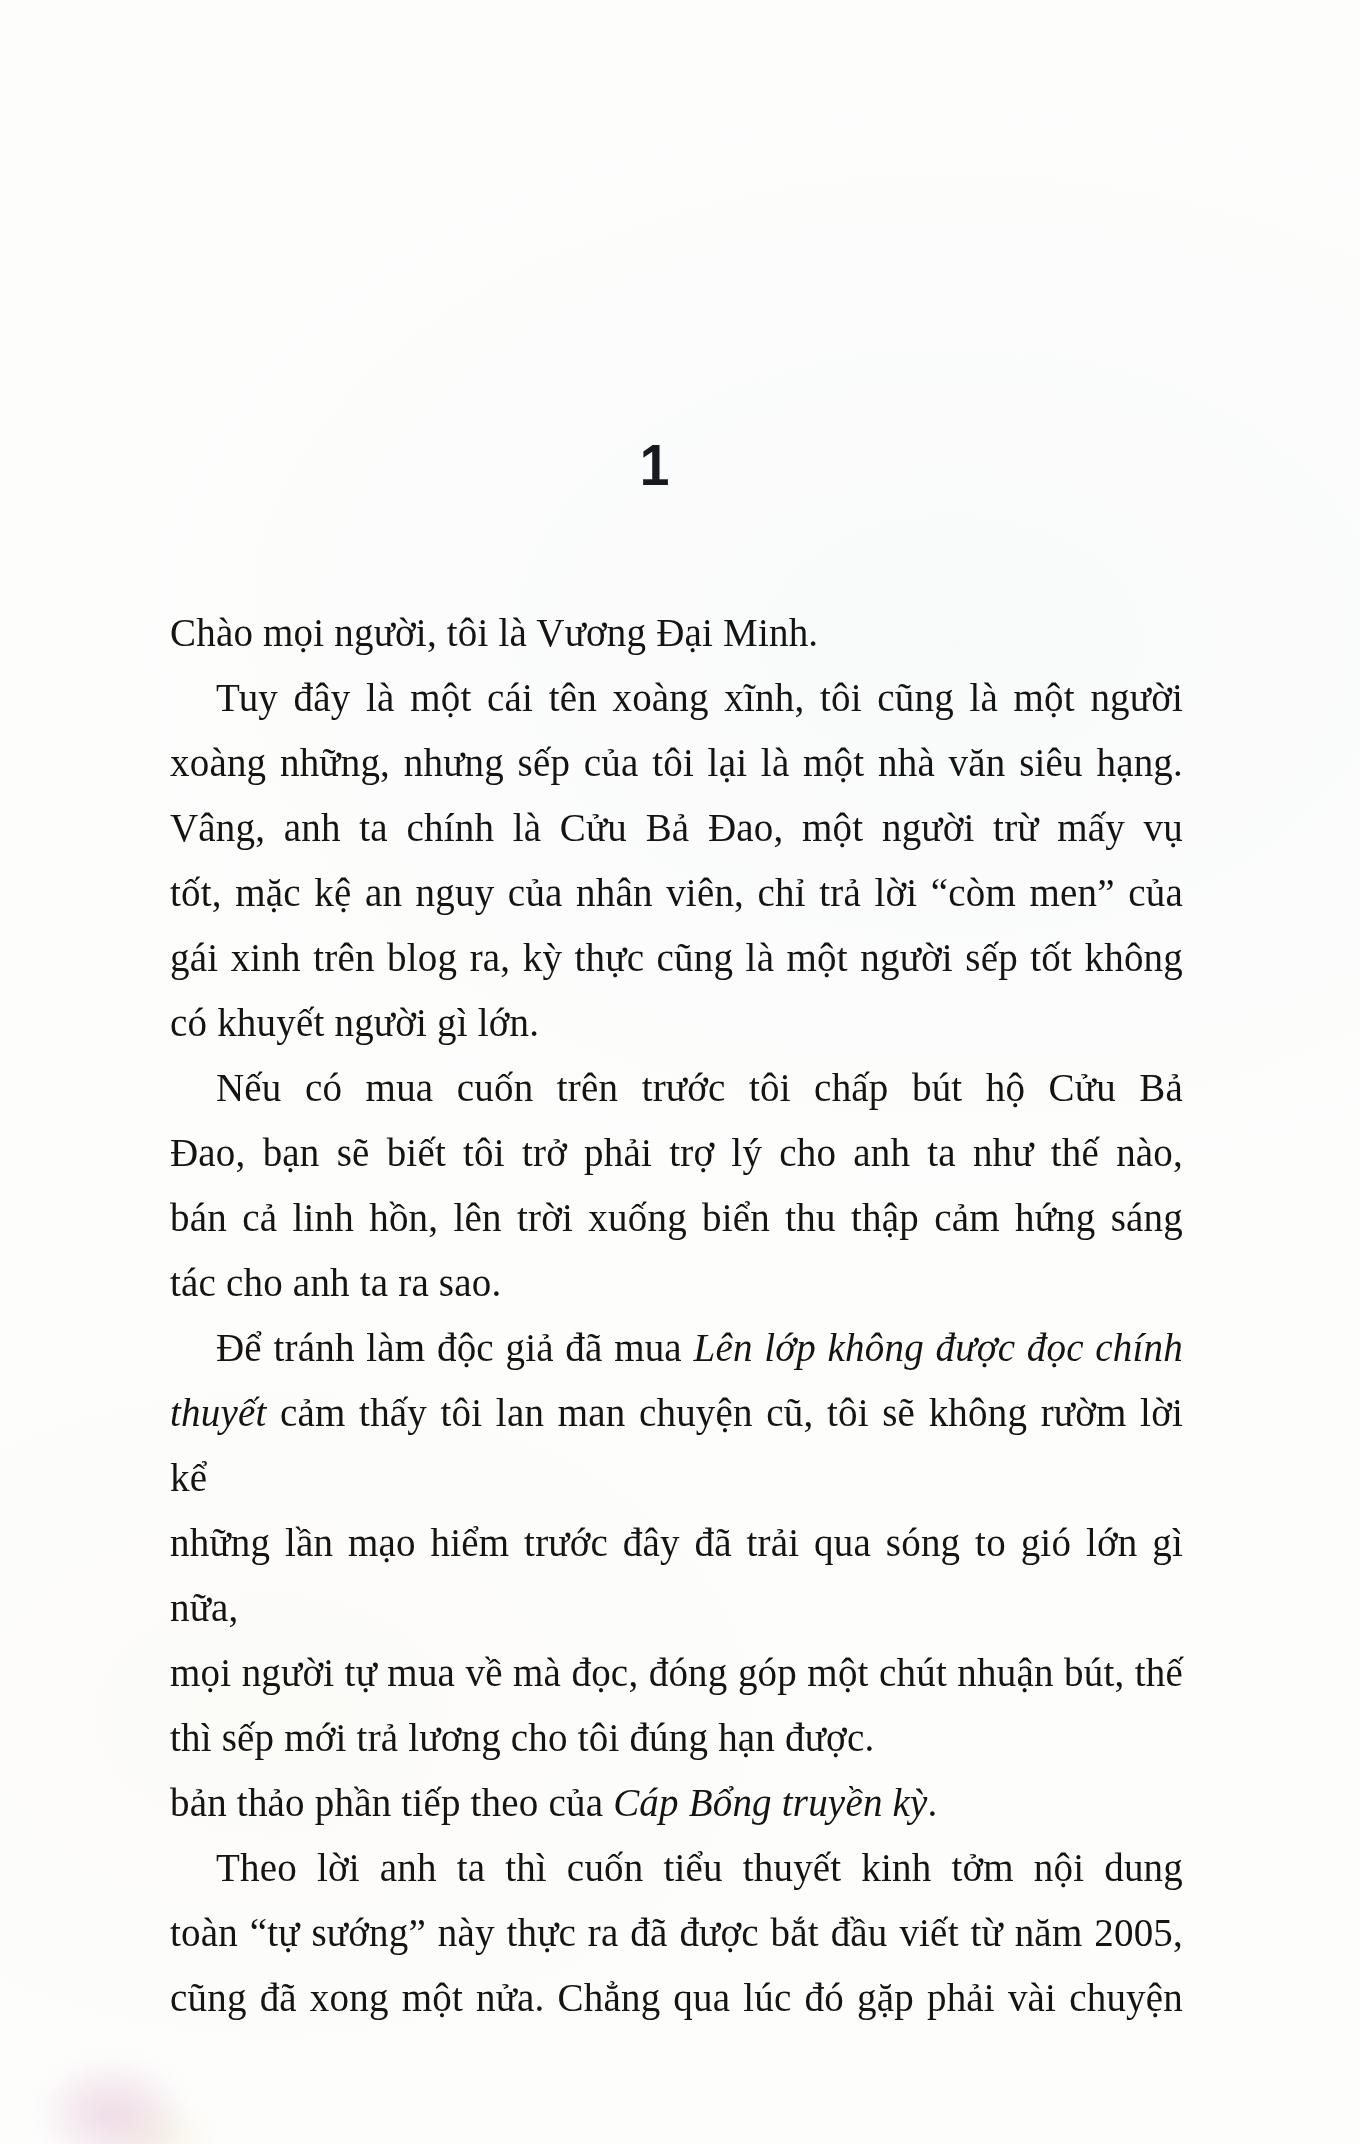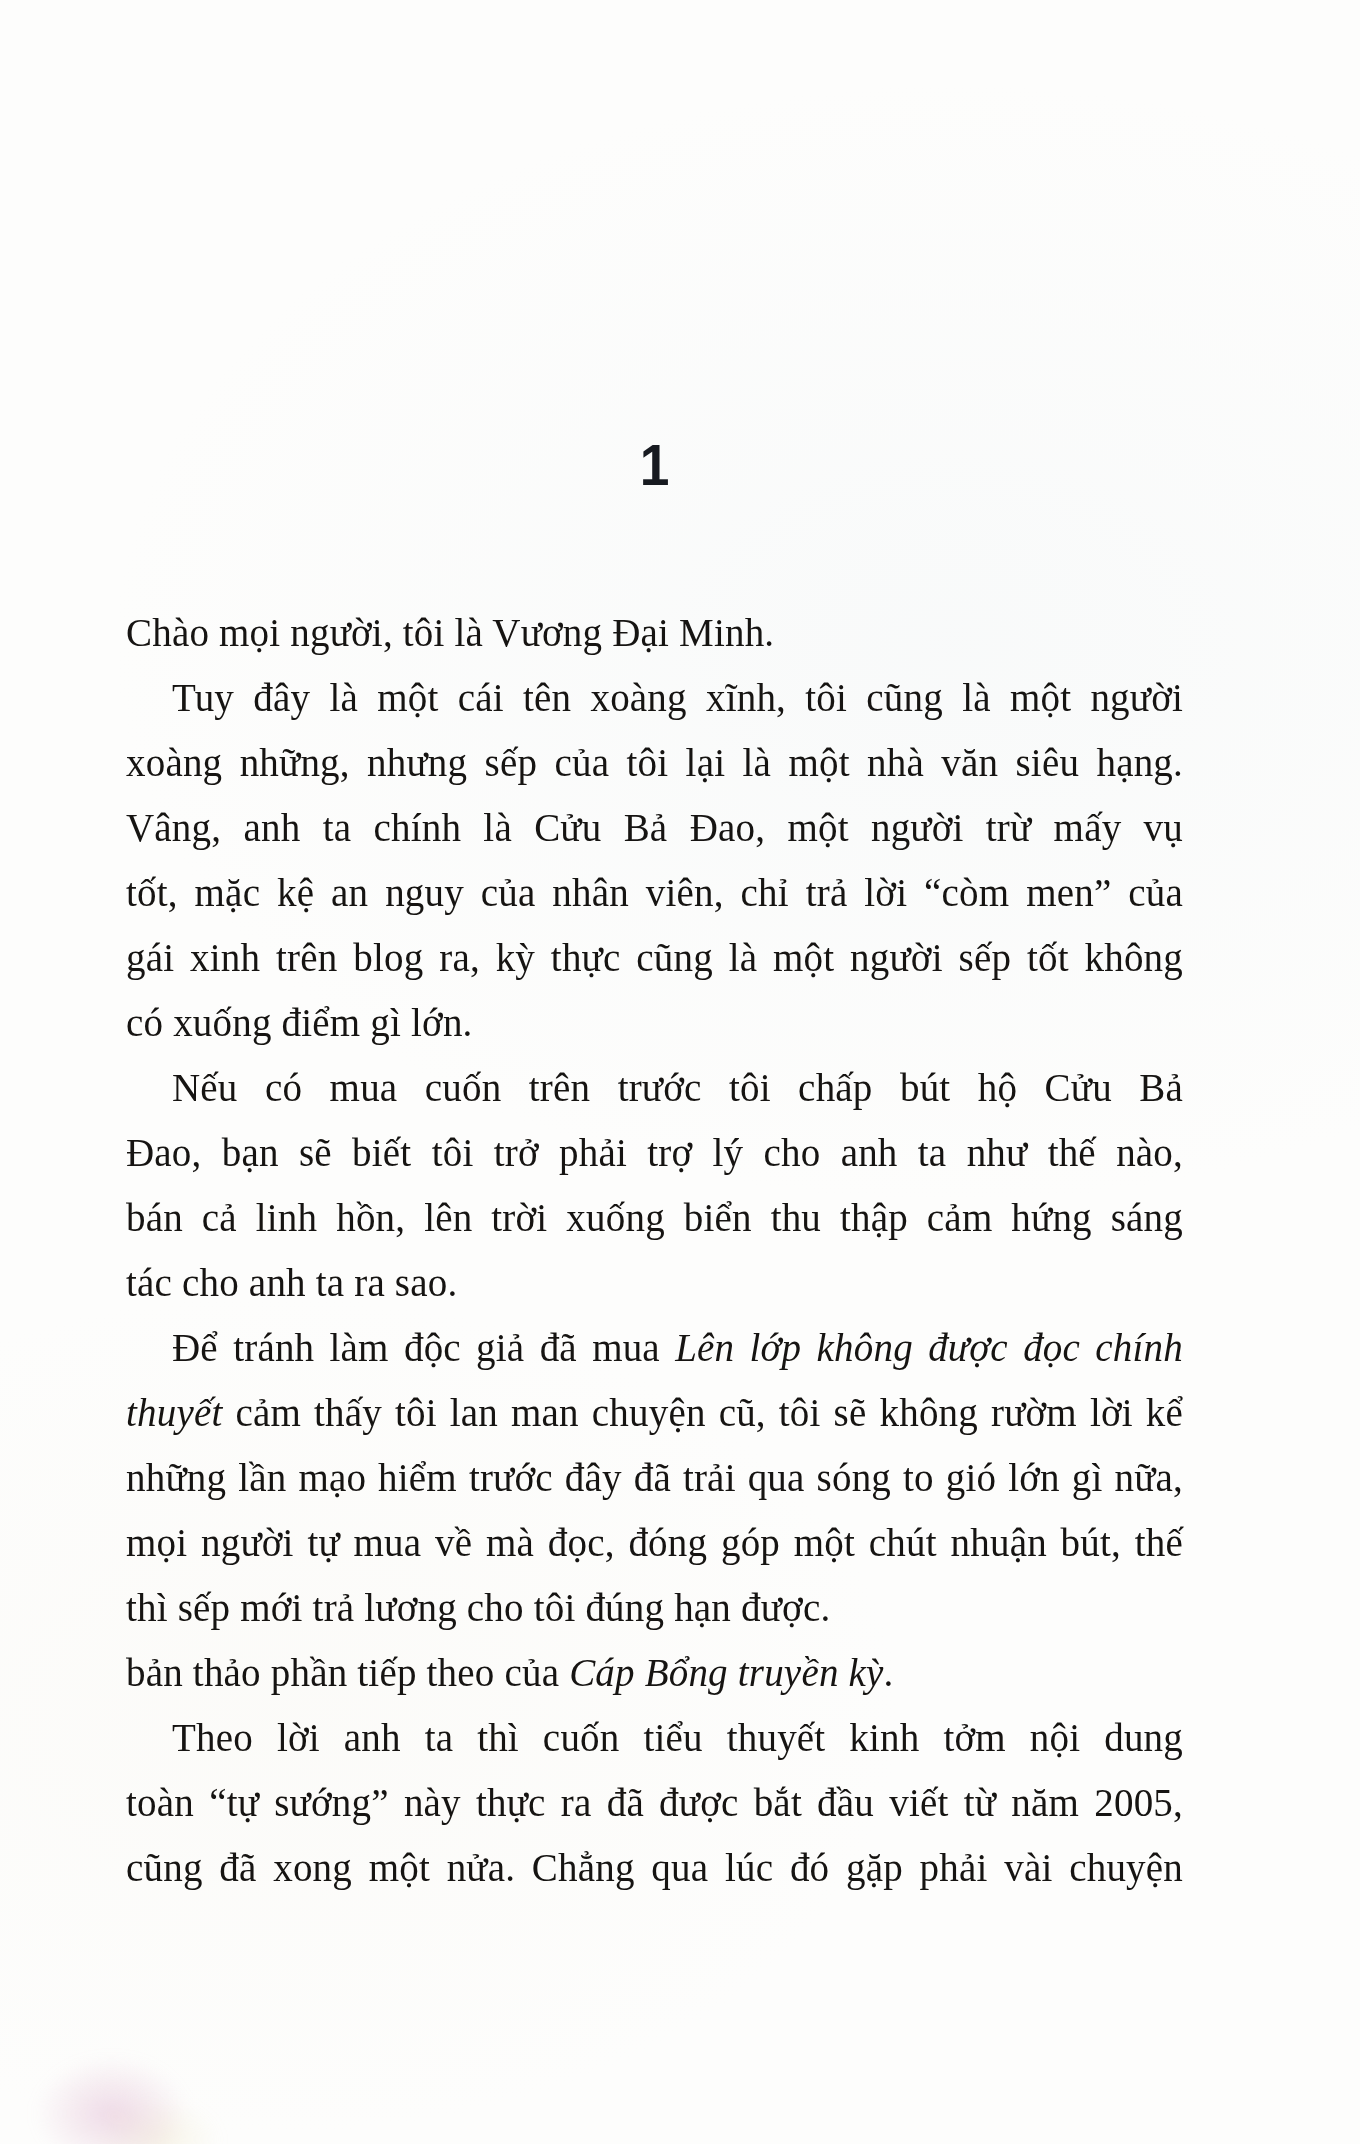--- a/index.html
+++ b/index.html
@@ -44,20 +44,21 @@
     left: 126px;
     width: 1057px;
     font-size: 39px;
     line-height: 65px;
     color: #161412;
     letter-spacing: 0.2px;
   }
   .line {
     text-align: left;
     white-space: normal;
+    margin-left: 44px;
   }
   .line.just {
     text-align: justify;
     text-align-last: justify;
   }
   .line.indent {
     text-indent: 46px;
   }
   .line em {
     font-style: italic;
@@ -81,21 +82,21 @@
 <div class="page">
   <div class="chapter-number">1</div>
 
   <div class="body-text">
       <div class="line"><span>Chào mọi người, tôi là Vương Đại Minh.</span></div>
       <div class="line indent just"><span>Tuy đây là một cái tên xoàng xĩnh, tôi cũng là một người</span></div>
       <div class="line just"><span>xoàng những, nhưng sếp của tôi lại là một nhà văn siêu hạng.</span></div>
       <div class="line just"><span>Vâng, anh ta chính là Cửu Bả Đao, một người trừ mấy vụ</span></div>
       <div class="line just"><span>tốt, mặc kệ an nguy của nhân viên, chỉ trả lời “còm men” của</span></div>
       <div class="line just"><span>gái xinh trên blog ra, kỳ thực cũng là một người sếp tốt không</span></div>
-      <div class="line"><span>có xuống điểm gì lớn.</span></div>
+      <div class="line"><span>có khuyết người gì lớn.</span></div>
       <div class="line indent just"><span>Nếu có mua cuốn trên trước tôi chấp bút hộ Cửu Bả</span></div>
       <div class="line just"><span>Đao, bạn sẽ biết tôi trở phải trợ lý cho anh ta như thế nào,</span></div>
       <div class="line just"><span>bán cả linh hồn, lên trời xuống biển thu thập cảm hứng sáng</span></div>
       <div class="line"><span>tác cho anh ta ra sao.</span></div>
       <div class="line indent just"><span>Để tránh làm độc giả đã mua </span><em>Lên lớp không được đọc chính</em></div>
       <div class="line just"><em>thuyết</em><span> cảm thấy tôi lan man chuyện cũ, tôi sẽ không rườm lời kể</span></div>
       <div class="line just"><span>những lần mạo hiểm trước đây đã trải qua sóng to gió lớn gì nữa,</span></div>
       <div class="line just"><span>mọi người tự mua về mà đọc, đóng góp một chút nhuận bút, thế</span></div>
       <div class="line"><span>thì sếp mới trả lương cho tôi đúng hạn được.</span></div>
       <div class="line"><span>bản thảo phần tiếp theo của </span><em>Cáp Bổng truyền kỳ</em><span>.</span></div>

